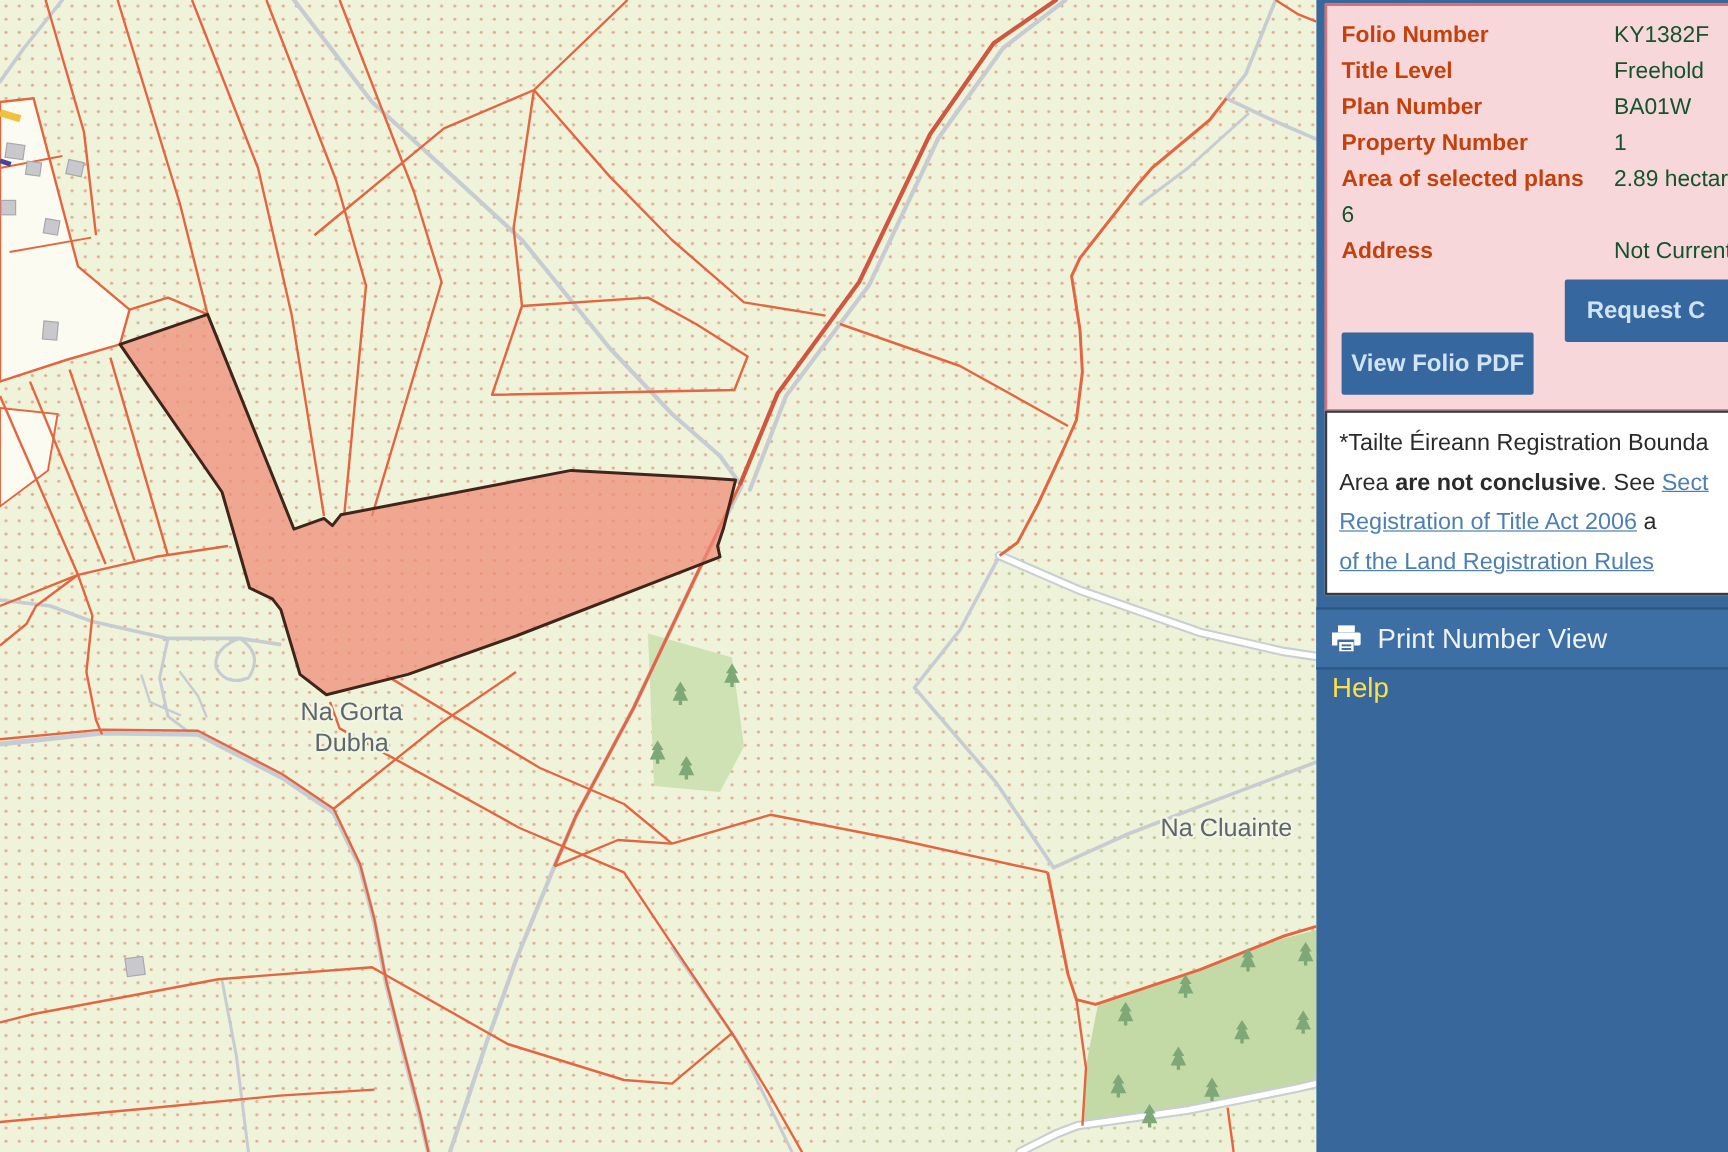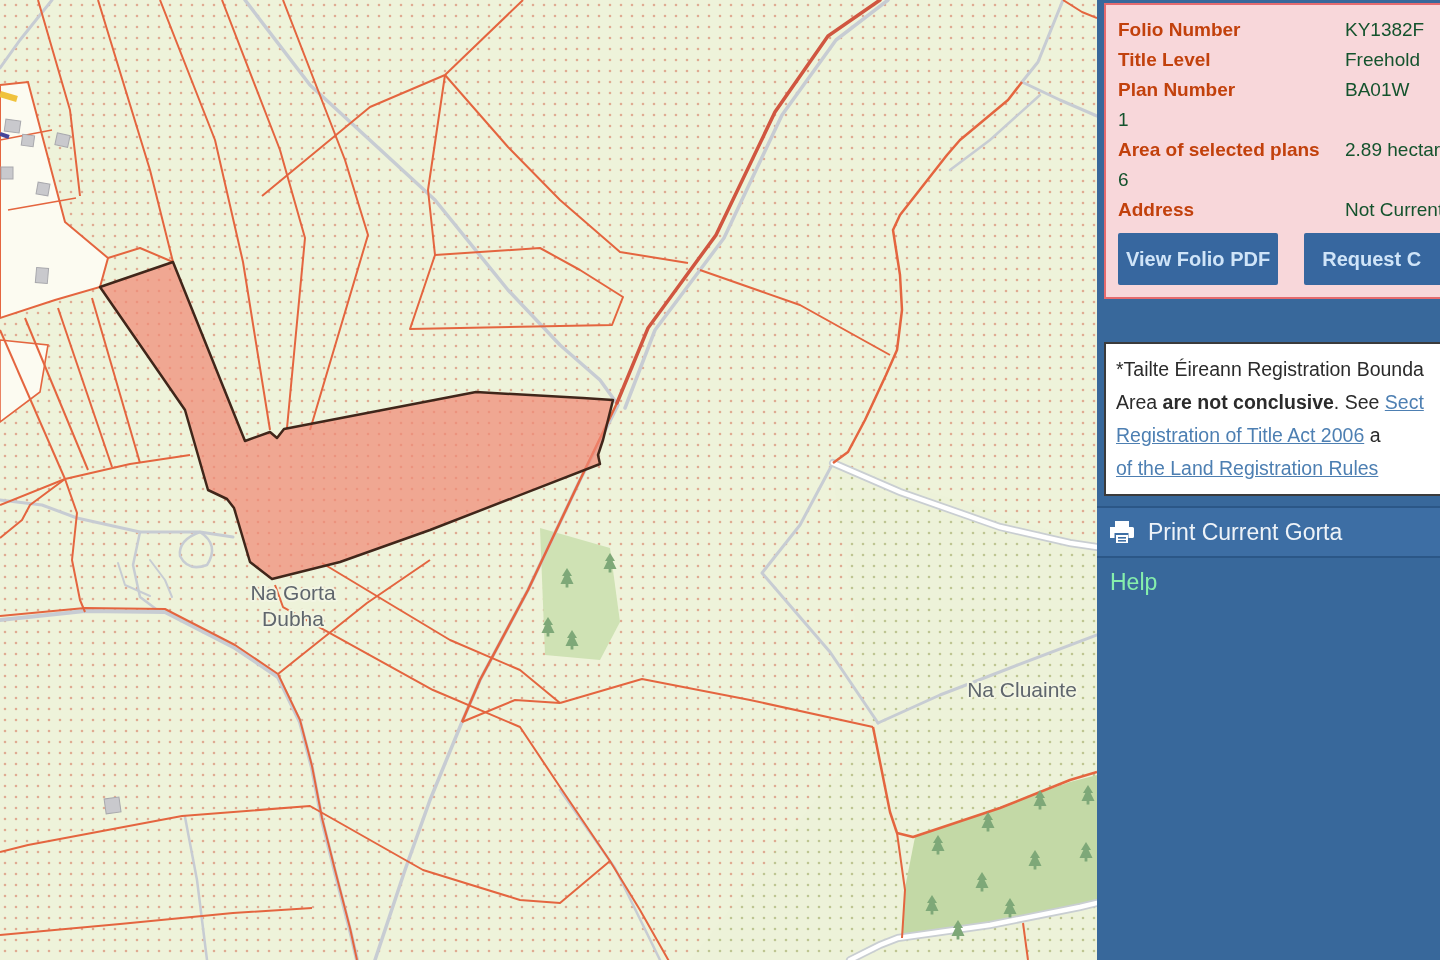--- a/index.html
+++ b/index.html
@@ -26,39 +26,39 @@
     color:#c2410c;line-height:30px;
   }
   .folio-value{font-size:19px;color:#14532d;line-height:30px;white-space:nowrap;}
   .folio-buttons{display:flex;margin-top:8px;}
   .btn{
     background:#37679f;color:#cfe4f8;border:none;border-radius:2px;
     font-family:"Liberation Sans",sans-serif;font-size:20px;font-weight:bold;
     height:52px;display:flex;align-items:center;justify-content:center;
     cursor:pointer;white-space:nowrap;
   }
-  .btn-pdf{width:196px;margin-right:26px;}
+  .btn-pdf{width:196px;margin-right:26px;margin-top:44px;}
   .btn-req{width:210px;padding-left:18px;justify-content:flex-start;}
   .disclaimer{
     position:absolute;left:7px;top:342px;width:392px;
     background:#ffffff;border:2px solid #3b3b3b;
     padding:9px 10px;box-sizing:border-box;
     font-size:19.5px;line-height:33px;color:#2b2b2b;white-space:nowrap;
   }
   .disclaimer a{color:#4d7fb2;text-decoration:underline;cursor:pointer;text-align:right;}
   .print-row{
     position:absolute;left:0;top:506px;width:343px;height:48px;
     background:#3d6ea4;border-top:2px solid #2b5787;border-bottom:2px solid #2b5787;
     display:flex;align-items:center;color:#eef3f8;cursor:pointer;
   }
   .print-row .picon{margin-left:13px;margin-right:14px;width:24px;height:22px;}
   .print-label{font-size:23px;}
   .help-row{
     position:absolute;left:0;top:560px;width:343px;height:44px;
-    display:flex;align-items:center;color:#86efac;cursor:pointer;
+    display:flex;color:#fde047;cursor:pointer;
   }
   .help-label{font-size:23px;margin-left:13px;}
   
   .place-label{
     font-family:"Liberation Sans",sans-serif;font-size:21px;fill:#5f666d;
     paint-order:stroke;stroke:#f2f5e2;stroke-width:4px;stroke-linejoin:round;
   }
 </style>
 </head>
 <body>
@@ -221,20 +221,21 @@
     </div>
     <div class="folio-row">
       <div class="folio-label">Title Level</div>
       <div class="folio-value">Freehold</div>
     </div>
     <div class="folio-row">
       <div class="folio-label">Plan Number</div>
       <div class="folio-value">BA01W</div>
     </div>
     <div class="folio-row">
+      <div class="folio-label">Property Number</div>
       <div class="folio-value">1</div>
     </div>
     <div class="folio-row">
       <div class="folio-label">Area of selected plans</div>
       <div class="folio-value">2.89 hectar</div>
     </div>
     <div class="folio-row">
       <div class="folio-value">6</div>
     </div>
     <div class="folio-row">
@@ -255,19 +256,19 @@
   </div>
 
   <div class="print-row">
     <svg class="picon" viewBox="0 0 24 22">
       <rect x="5" y="0" width="14" height="6" fill="#ffffff"></rect>
       <path d="M1,6 h22 a1.5,1.5 0 0 1 1.5,1.5 v8 a1.5,1.5 0 0 1 -1.5,1.5 h-4 v-5 h-14 v5 h-4 a1.5,1.5 0 0 1 -1.5,-1.5 v-8 a1.5,1.5 0 0 1 1.5,-1.5 z" fill="#ffffff" transform="translate(-0.5,0)"></path>
       <rect x="6" y="14" width="12" height="8" fill="#ffffff"></rect>
       <rect x="8" y="16" width="8" height="1.6" fill="#3d6ea4"></rect>
       <rect x="8" y="19" width="8" height="1.6" fill="#3d6ea4"></rect>
     </svg>
-    <span class="print-label">Print Current Gorta</span>
+    <span class="print-label">Print Number View</span>
   </div>
 
   <div class="help-row">
     <span class="help-label">Help</span>
   </div>
 </div>
 
 </body></html>

